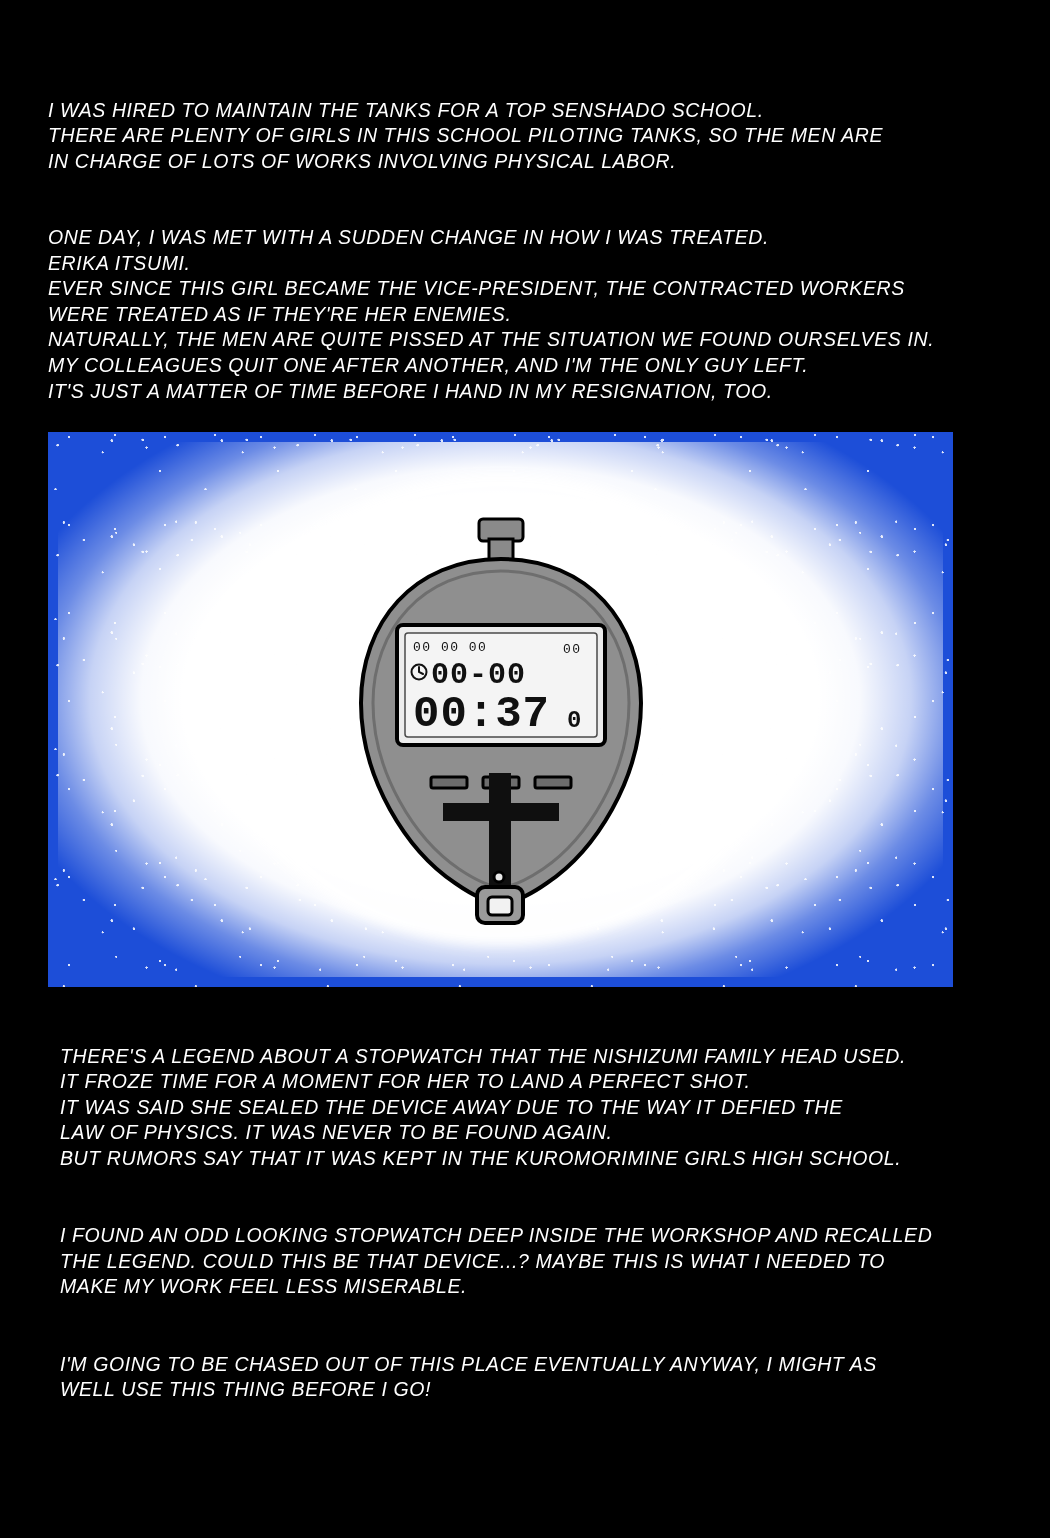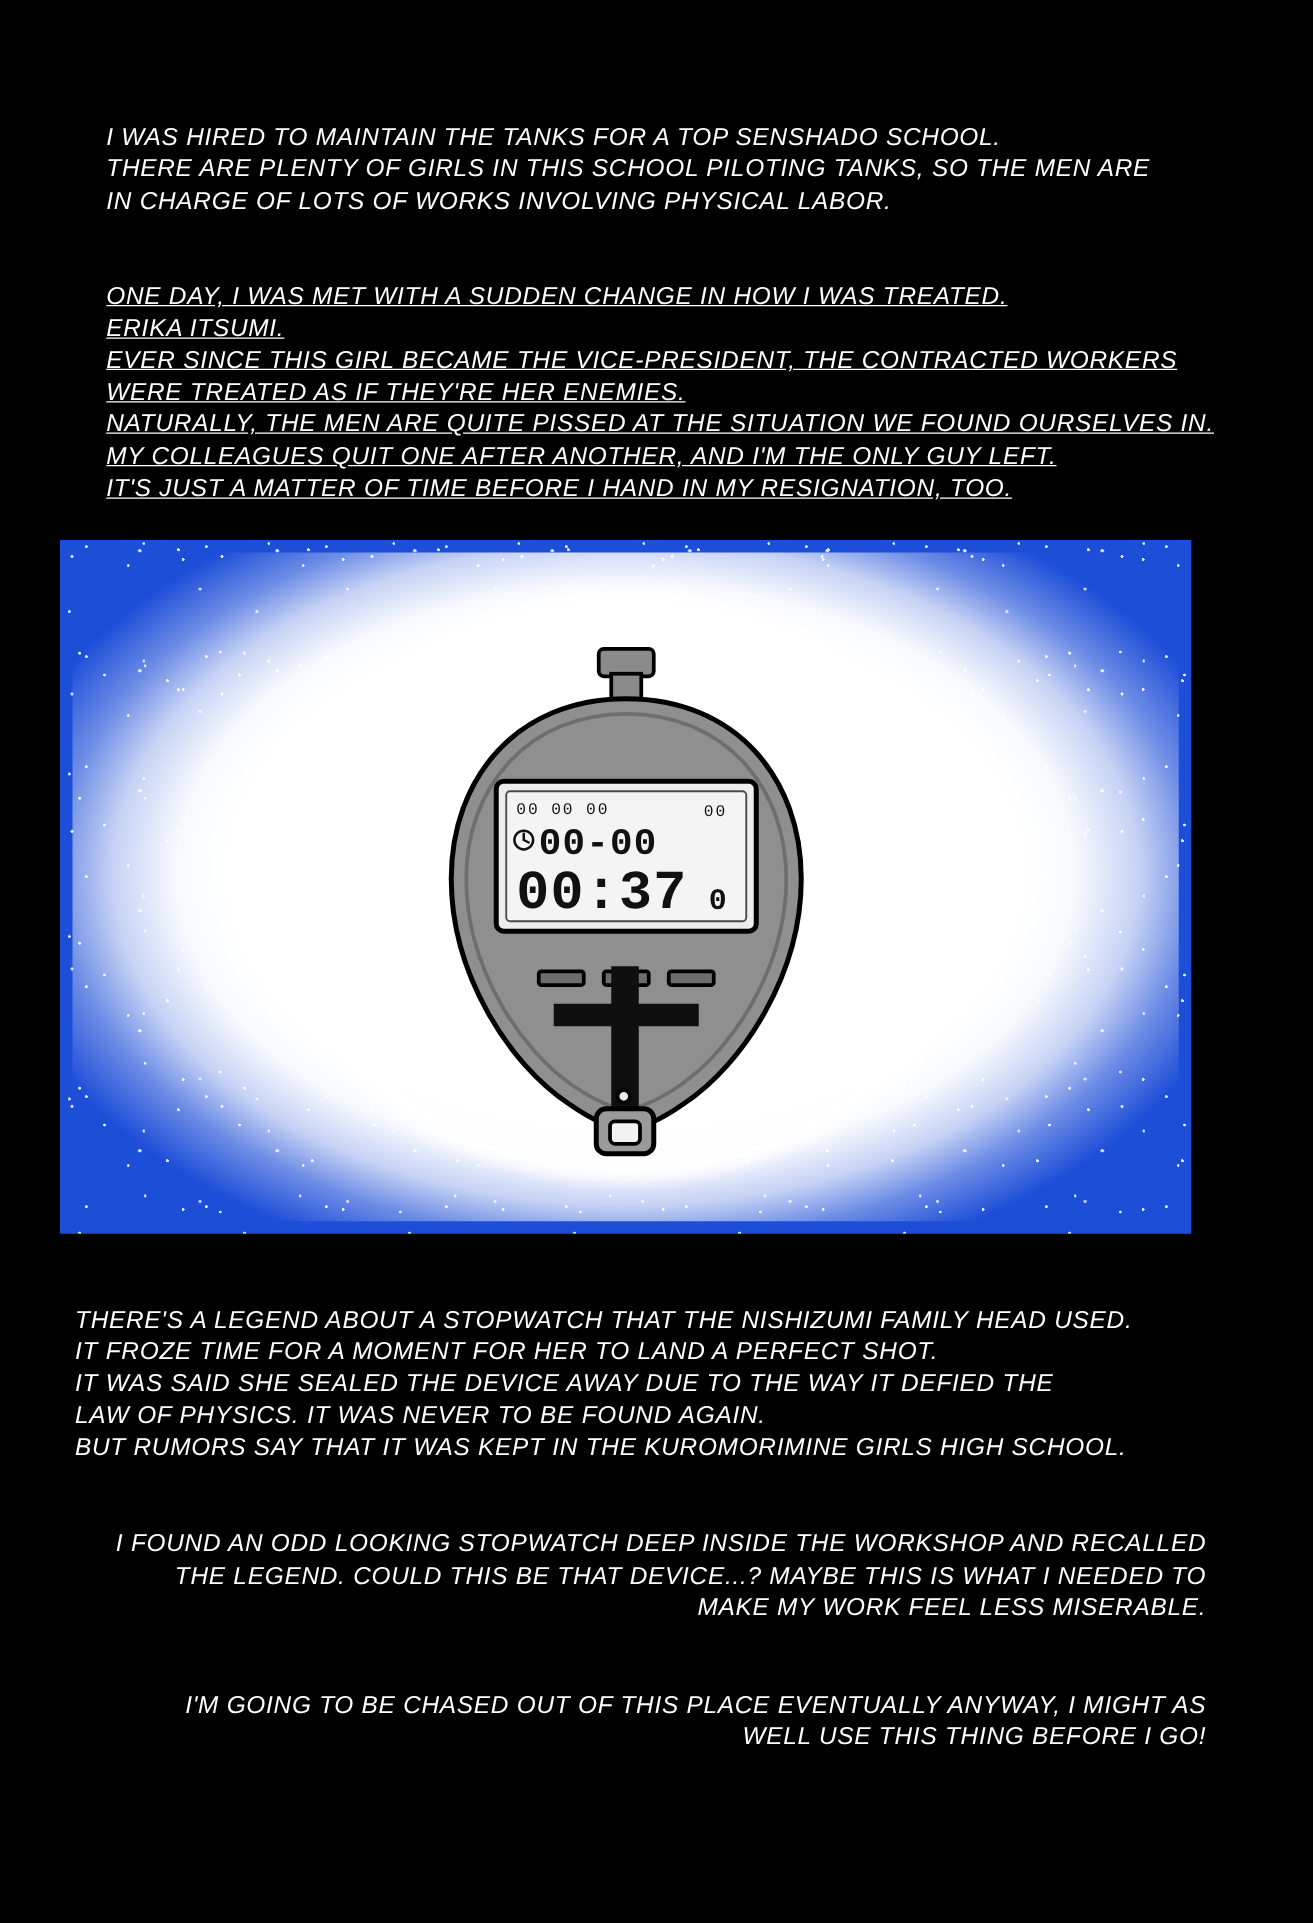--- a/index.html
+++ b/index.html
@@ -30,34 +30,31 @@
     letter-spacing: 0.6px;
     color: #ffffff;
     text-transform: uppercase;
     font-style: italic;
     font-weight: 400;
     white-space: pre-line;
   }
   #top-narration {
     top: 72px;
     width: 900px;
-    margin-left: 37px;
   }
   #top-narration .para + .para {
     margin-top: 25px;
-    text-decoration: underline;
   }
   #bottom-narration {
     top: 1018px;
     left: 60px;
     width: 905px;
   }
   #bottom-narration .para + .para {
     margin-top: 26px;
-    text-align: right;
   }
 
   
   #panel {
     position: absolute;
     left: 48px;
     top: 432px;
     width: 905px;
     height: 555px;
     background: #1d4ed8;

